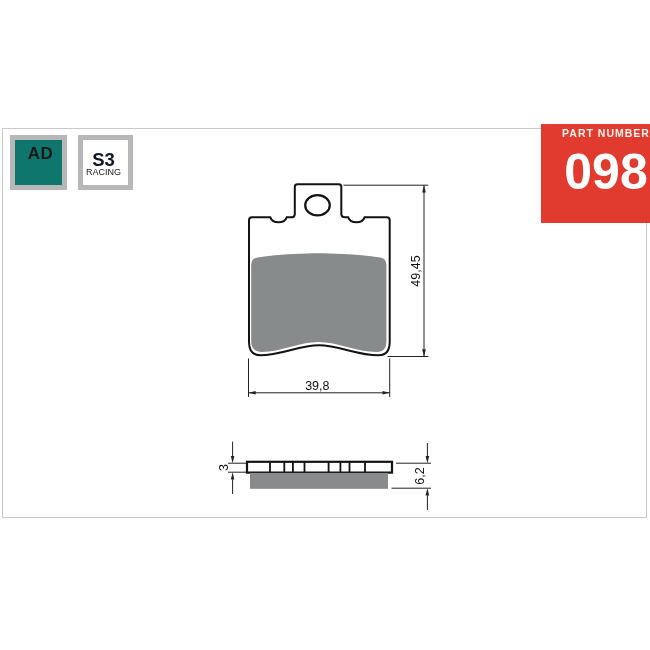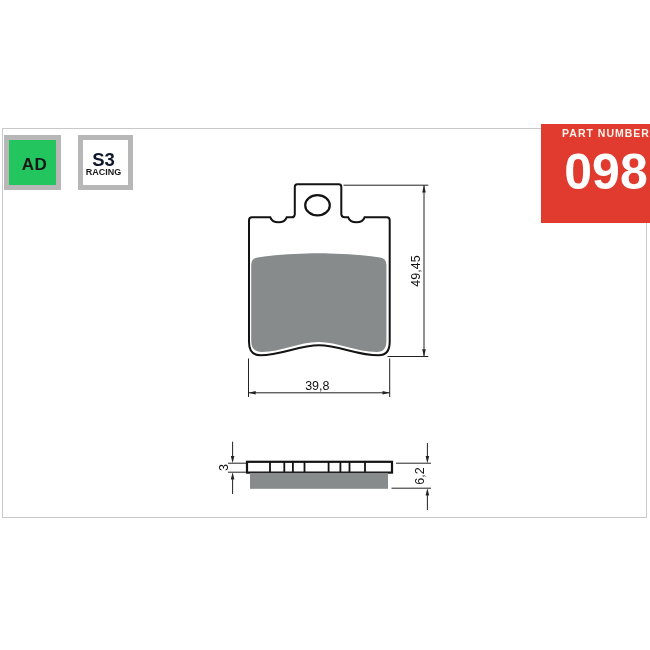--- a/index.html
+++ b/index.html
@@ -5,27 +5,27 @@
   html,body{margin:0;padding:0;}
   body{width:650px;height:650px;background:#ffffff;position:relative;
        font-family:"Liberation Sans", sans-serif;}
   .abs{position:absolute;}
 </style>
 </head>
 <body>
 
 <div class="abs" style="left:2px;top:128px;width:643px;height:388px;border:1px solid #c7cac9;"></div>
 
-<div class="abs" style="left:4px;top:135px;width:47px;height:45px;border:5px solid #b7b7b7;background:#22c55e;display:flex;align-items:center;justify-content:center;">
+<div class="abs" style="left:10px;top:135px;width:47px;height:45px;border:5px solid #b7b7b7;background:#0f766e;display:flex;justify-content:center;">
   <span style="font-weight:bold;font-size:17px;color:#181818;padding-top:4px;letter-spacing:0.5px;position:relative;left:2px;">AD</span>
 </div>
 
 <div class="abs" style="left:78px;top:135px;width:45px;height:45px;border:5px solid #b7b7b7;background:#fff;display:flex;flex-direction:column;align-items:center;justify-content:center;">
   <span style="font-weight:bold;font-size:18.5px;line-height:14px;color:#0f172a;padding-top:5px;position:relative;left:-2px;">S3</span>
-  <span style="font-weight:bold;font-size:9px;line-height:10px;color:#181818;position:relative;left:-2px;text-align:center;">RACING</span>
+  <span style="font-weight:normal;font-size:9px;line-height:10px;color:#181818;position:relative;left:-2px;text-align:center;">RACING</span>
 </div>
 
 <div class="abs" style="left:541px;top:124px;width:116px;height:99px;background:#e13a2f;text-align:center;padding-left:7px;">
 
   <div style="margin-top:4px;font-size:10.5px;line-height:11px;font-weight:bold;color:#f7f3ea;letter-spacing:1px;">PART NUMBER</div>
 
   <div style="margin-top:11px;font-size:50px;font-weight:bold;color:#ffffff;line-height:44px;text-align:center;">098</div>
 </div>
 
 <svg class="abs" style="left:0;top:0;" width="650" height="650" viewBox="0 0 650 650">

